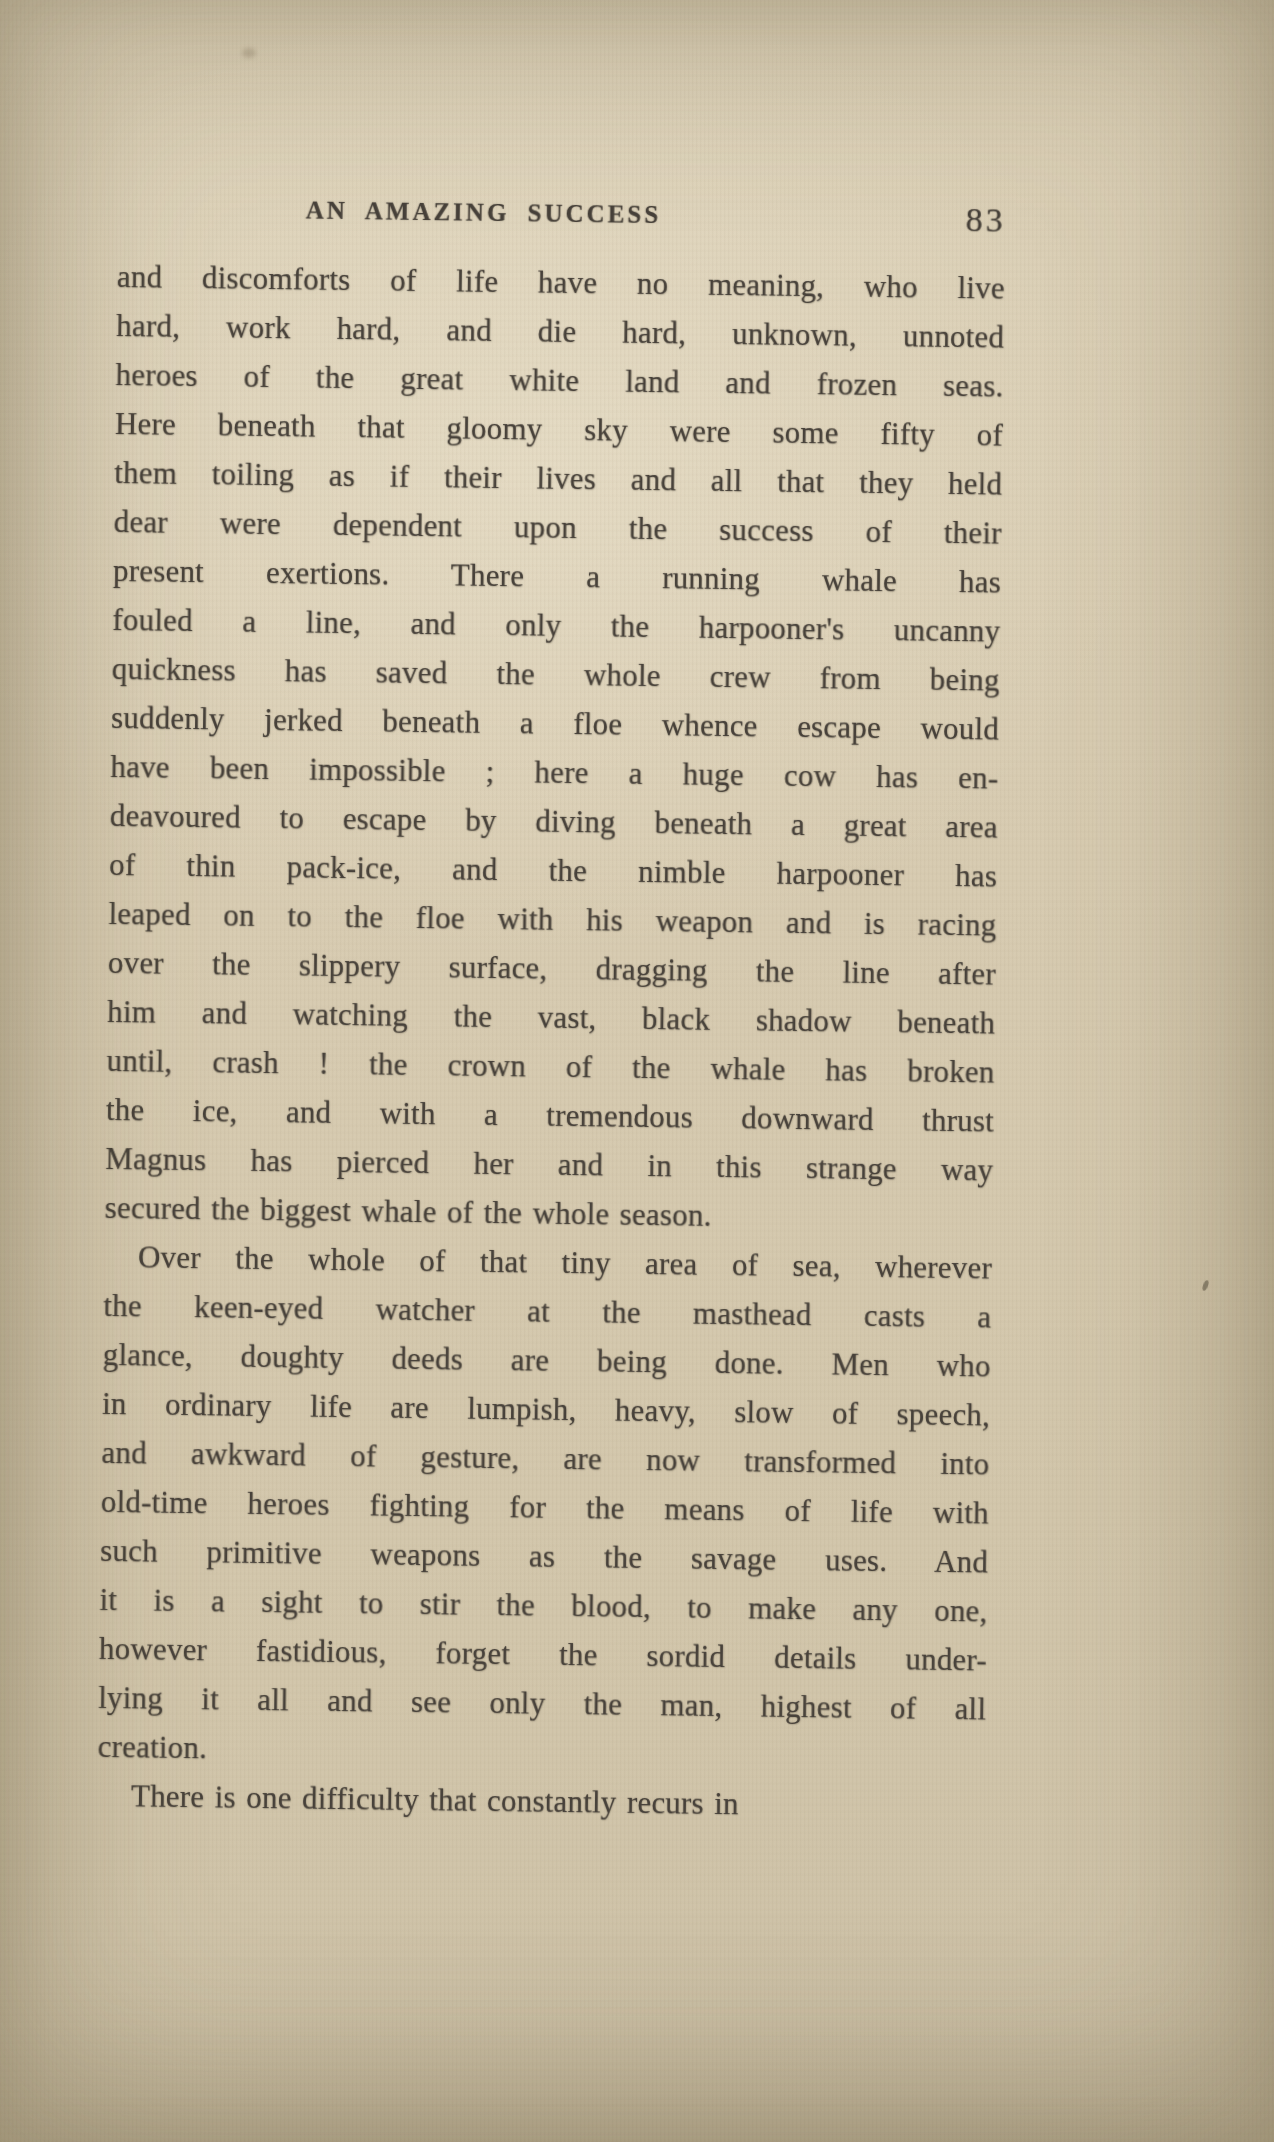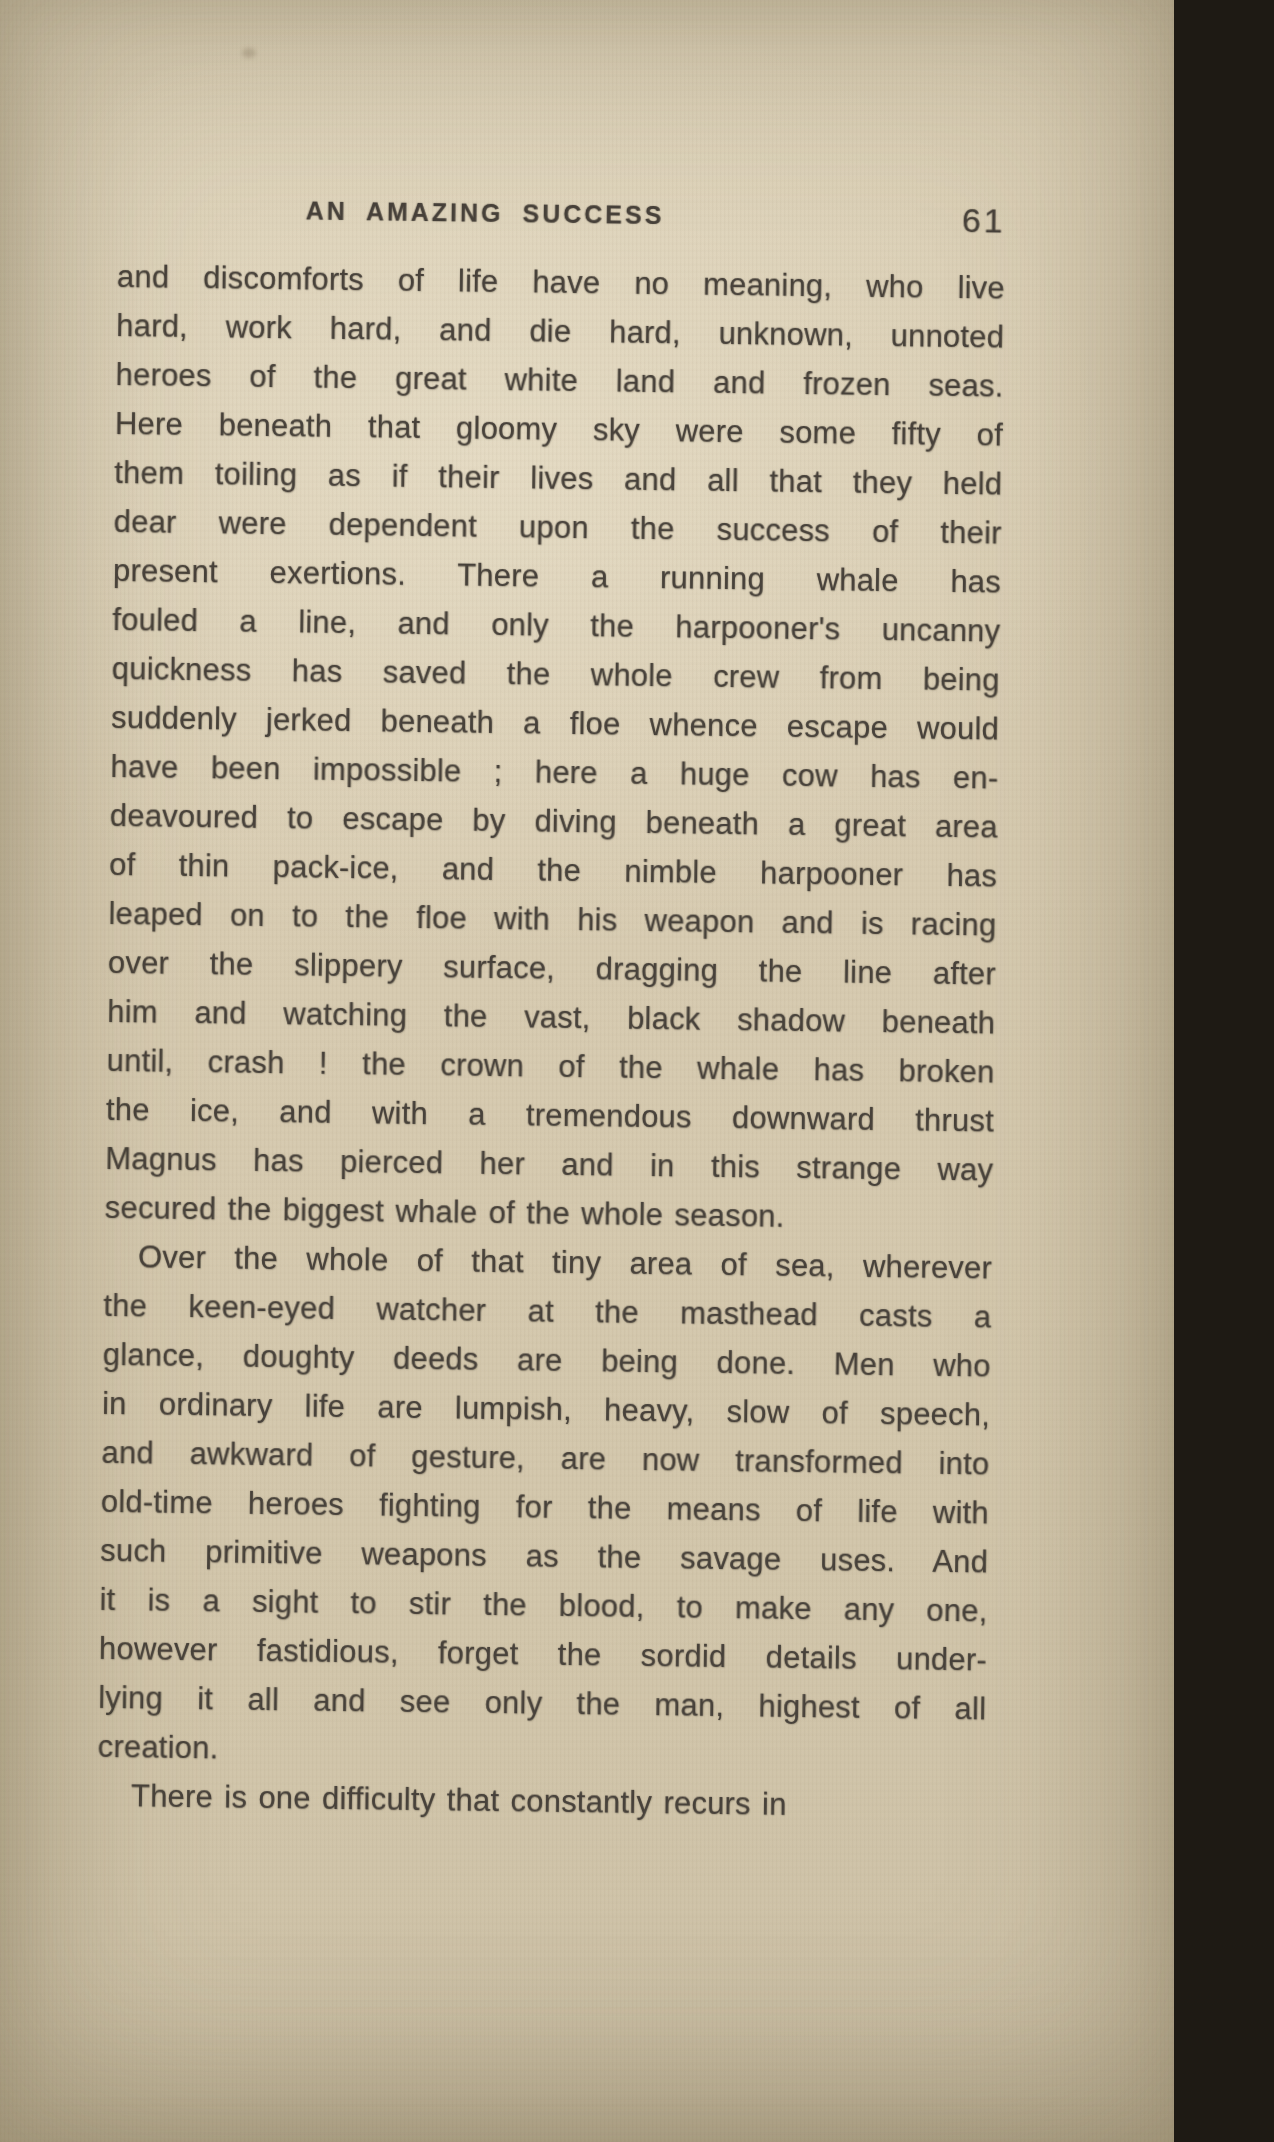--- a/index.html
+++ b/index.html
@@ -2,27 +2,27 @@
 <html style="--ink: #47413a; --paper: #d7cbb1;"><head>
 <meta charset="utf-8">
 <style>
   html, body {
     margin: 0;
     padding: 0;
     background: #1e1a14;
   }
   .page {
     position: relative;
-    width: 1174px;
+    width: 1274px;
     height: 2142px;
     overflow: hidden;
     background:
       radial-gradient(ellipse 900px 700px at 42% 22%, rgba(255, 249, 232, 0.30), rgba(255,249,232,0) 70%),
       linear-gradient(168deg, #dcd1b8 0%, #d8ccb2 40%, #d2c6ab 72%, #ccc0a6 100%);
-    font-family: Liberation Sans, sans-serif;
+    font-family: Liberation Serif, serif;
   }
   
   .texture {
     position: absolute;
     inset: 0;
     background:
       repeating-linear-gradient(90deg,
         rgba(120, 102, 72, 0.045) 0px, rgba(120, 102, 72, 0.045) 1px,
         rgba(255, 252, 240, 0.03) 2px, rgba(0,0,0,0) 3px, rgba(0,0,0,0) 4px),
       repeating-linear-gradient(0deg,
@@ -109,21 +109,21 @@
 <body>
 
 <div class="page">
   <div class="texture"></div>
   <div class="smudge"></div>
   <div class="speck"></div>
 
   <div class="text-block">
     <div class="running-head">
       <span class="head-title">AN AMAZING SUCCESS</span>
-      <span class="head-page-number">61</span>
+      <span class="head-page-number">83</span>
     </div>
     <div class="page-text">
         <div class="para">
           <div class="line first">and discomforts of life have no meaning, who live</div>
           <div class="line">hard, work hard, and die hard, unknown, unnoted</div>
           <div class="line">heroes of the great white land and frozen seas.</div>
           <div class="line">Here beneath that gloomy sky were some fifty of</div>
           <div class="line">them toiling as if their lives and all that they held</div>
           <div class="line">dear were dependent upon the success of their</div>
           <div class="line">present exertions.  There a running whale has</div>

